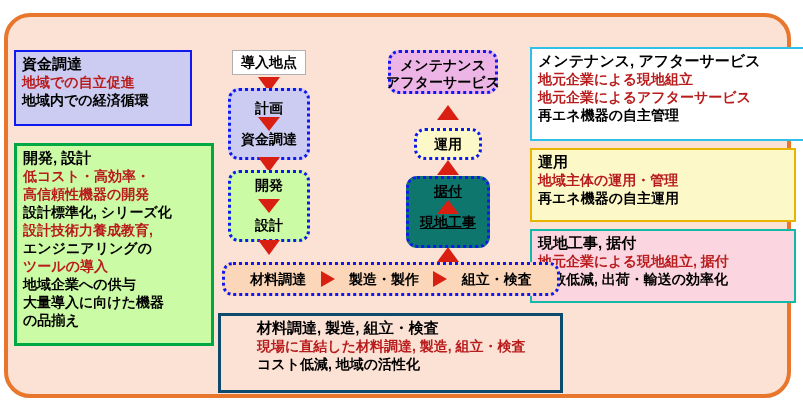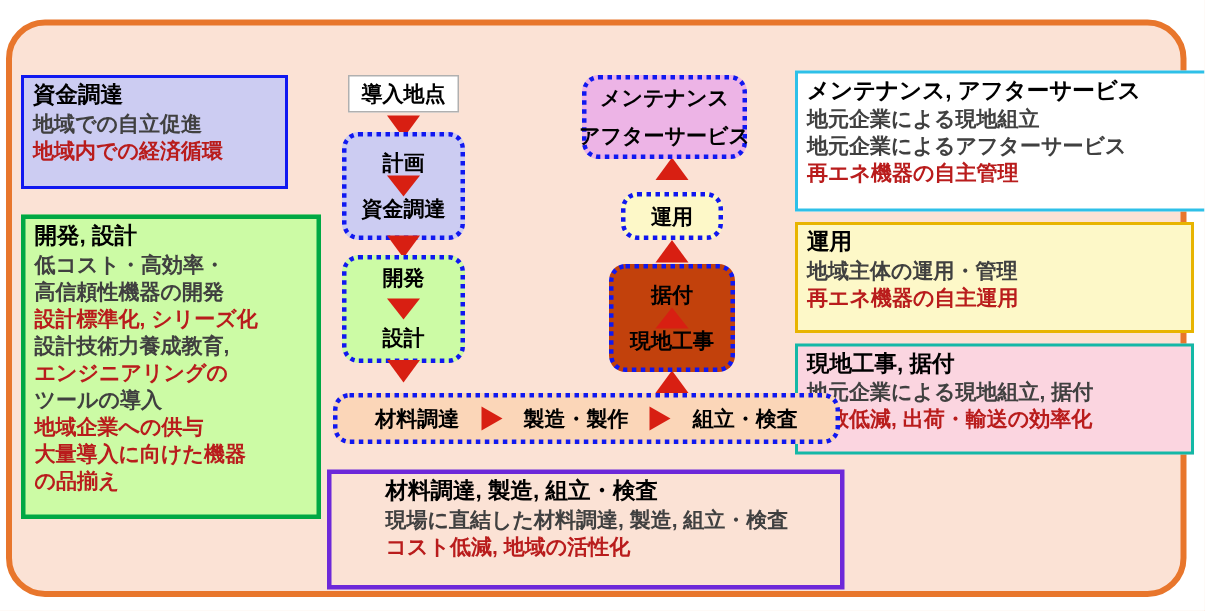--- a/index.html
+++ b/index.html
@@ -62,22 +62,22 @@
     font-weight: bold;
     line-height: 19px;
     white-space: nowrap;
   }
   .card .ln {
     font-size: 14px;
     font-weight: bold;
     line-height: 18px;
     white-space: nowrap;
   }
-  .blue { color: #404040; }
-  .red  { color: #b91c1c; }
+  .blue { color: #b91c1c; }
+  .red  { color: #000000; }
 
   
   #card-funding {
     left: 14px; top: 50px; width: 178px; height: 76px;
     border: 2px solid #1018f0;
     background: #ccccf2;
   }
   #card-dev {
     left: 14px; top: 143px; width: 200px; height: 203px;
     border: 3px solid #00a844;
@@ -95,21 +95,21 @@
     background: #fdf8c8;
   }
   #card-const {
     left: 530px; top: 229px; width: 266px; height: 74px;
     border: 2px solid #14b8a6;
     background: #fbd5e0;
   }
   
   #card-supply {
     left: 218px; top: 313px; width: 345px; height: 80px;
-    border: 3px solid #6d28d9;
+    border: 3px solid #0c4a6e;
     background: #fbe2d5;
     padding-left: 36px;
   }
 
   
   .node {
     position: absolute;
     box-sizing: border-box;
     display: flex;
     flex-direction: column;
@@ -146,34 +146,35 @@
     padding: 4px 0 5px 0;
   }
   #node-chain {
     left: 222px; top: 262px; width: 338px; height: 34px;
     background: #fbd6b8;
     flex-direction: row;
     justify-content: space-around;
     padding: 0 18px;
   }
   #node-maint {
-    left: 388px; top: 50px; width: 110px; height: 56px;
+    left: 388px; top: 50px; width: 110px; height: 44px;
     background: #edb4e6;
     justify-content: space-between;
     padding: 4px 0 4px 0;
   }
   #node-oper {
     left: 414px; top: 128px; width: 68px; height: 32px;
     background: #fdf8c8;
   }
   #node-setup {
     left: 406px; top: 176px; width: 84px; height: 72px;
-    background: #c2410c;
-    justify-content: center;
+    background: #0f766e;
+    justify-content: flex-start;
     padding: 4px 0 5px 0;
+    text-decoration: underline;
   }
 
   
   .arrow {
     position: absolute;
     width: 0;
     height: 0;
   }
   .arrow-down {
     border-left: 11px solid transparent;

